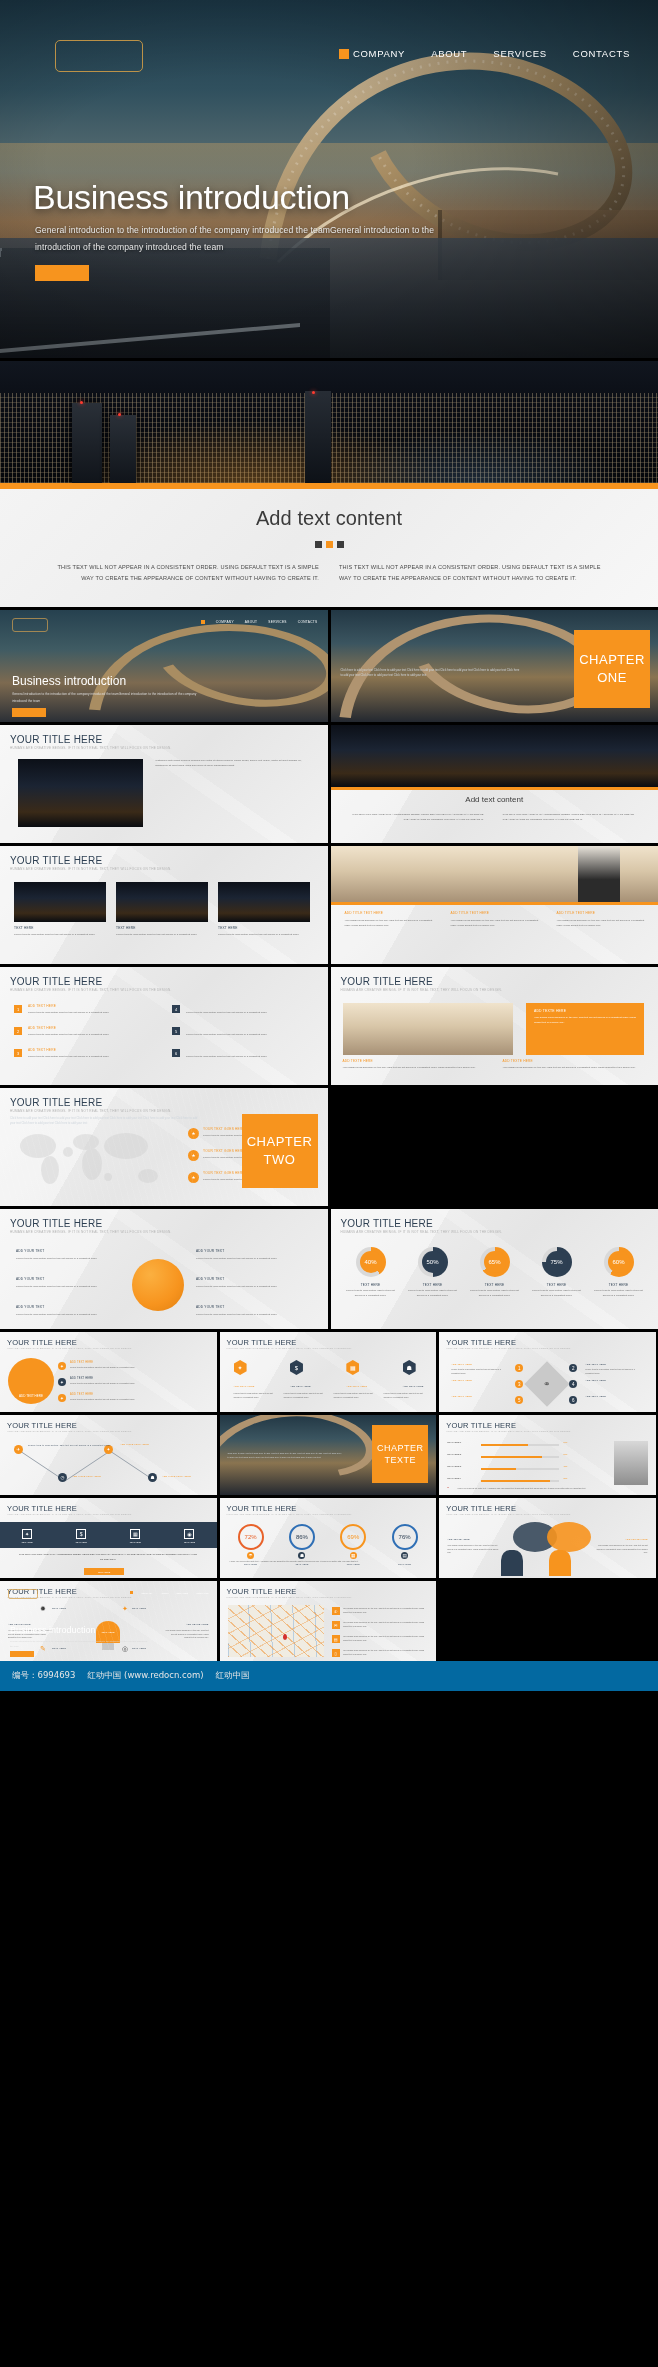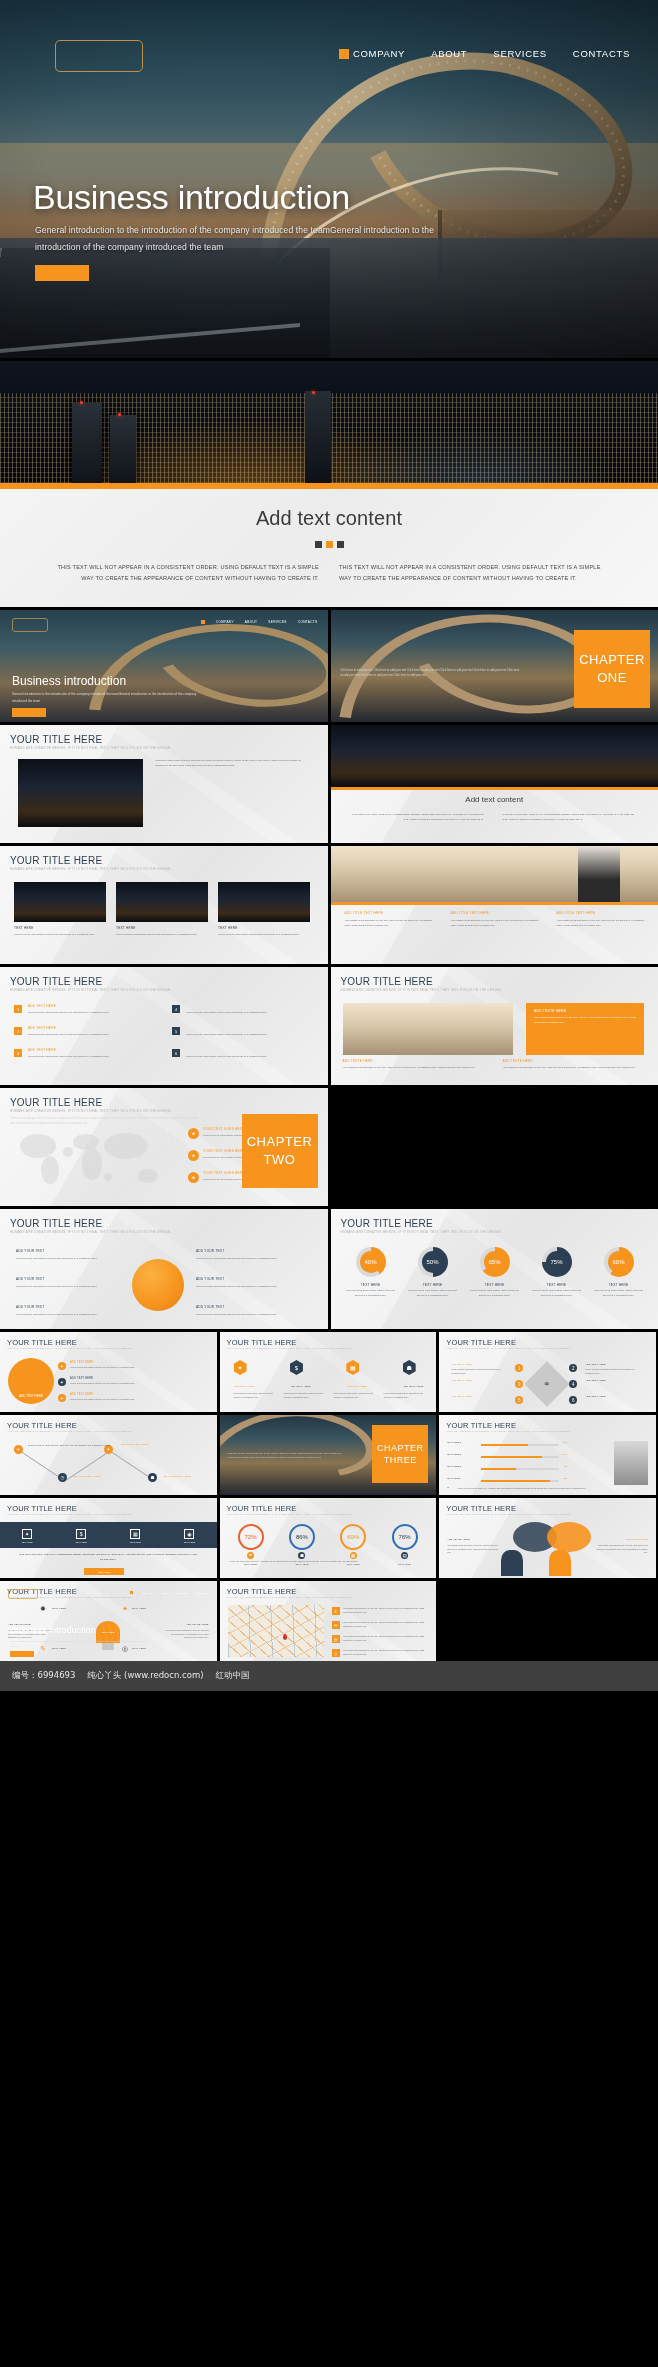--- a/index.html
+++ b/index.html
@@ -201,21 +201,21 @@
 
   .mapimg { position:absolute; background:#f0ece2;
     background-image:
       repeating-linear-gradient(42deg,rgba(240,150,60,.55) 0 1px,rgba(0,0,0,0) 1px 9px),
       repeating-linear-gradient(-28deg,rgba(240,150,60,.4) 0 1px,rgba(0,0,0,0) 1px 13px),
       repeating-linear-gradient(88deg,rgba(120,170,220,.45) 0 1px,rgba(0,0,0,0) 1px 22px);
   }
 
   
   .footer {
-    width:658px; height:30px; background:#404040; color:#e6e6e6;
+    width:658px; height:30px; background:#0369a1; color:#e6e6e6;
     display:flex; align-items:center; padding-left:12px; gap:12px; font-size:8.5px;
     font-family:"DejaVu Sans", sans-serif;
   }
 </style>
 </head>
 <body>
 
 <div class="hero">
   <div class="hero-sky"></div>
   <div class="hero-haze"></div>
@@ -598,21 +598,21 @@
 
     <div class="slide darkbridge">
       <div class="arch" style="right:40px;top:-14px;width:200px;height:80px">
         <svg viewBox="0 0 420 240" preserveAspectRatio="none">
           <path d="M10,235 C30,60 180,10 280,50 C380,90 400,190 300,215" fill="none" stroke="#b09470" stroke-width="18"></path>
         </svg>
       </div>
       <div class="blurtext" style="left:8px;top:36px;width:116px;font-size:2.2px">Click here to add your text Click here to add your text Click here to add your text Click here to add your text Click here to add your text Click here to add your text Click here to add your text Click here to add your text</div>
       <div class="chapbox small" style="right:8px;top:10px;width:56px;height:58px">
         <span>CHAPTER</span>
-        <span>THREE</span>
+        <span>TEXTE</span>
       </div>
     </div>
 
     <div class="slide">
       <div class="bgpoly"></div>
       <div class="s-title small">YOUR TITLE HERE</div>
       <div class="s-sub small">HUMANS ARE CREATIVE BEINGS. IF IT IS NOT REAL TEXT, THEY WILL FOCUS ON THE DESIGN.</div>
       <div style="position:absolute;left:8px;top:26px;font-size:2.2px;color:#4a4a4a">TEXT HERE 1</div>
       <div class="sliderrow" style="left:42px;top:29px;width:78px">
           <i style="width:60%"></i>
@@ -774,15 +774,15 @@
       <div style="position:absolute;left:10px;bottom:26px;color:#fff;font-size:9px">Business introduction</div>
       <div style="position:absolute;left:10px;bottom:12px;color:#d8d8d8;font-size:2.2px;line-height:2.3;width:140px">General introduction to the introduction of the company introduced the teamGeneral introduction to the introduction of the company introduced the team</div>
       <div style="position:absolute;left:10px;bottom:4px;width:24px;height:6px;background:#f7941e"></div>
     </div>
   </div>
 
 </div>
 
 <div class="footer">
   <span>编号：6994693</span>
-  <span>纯心丫头 (www.redocn.com)</span>
+  <span>红动中国 (www.redocn.com)</span>
   <span>红动中国</span>
 </div>
 
 </body></html>

